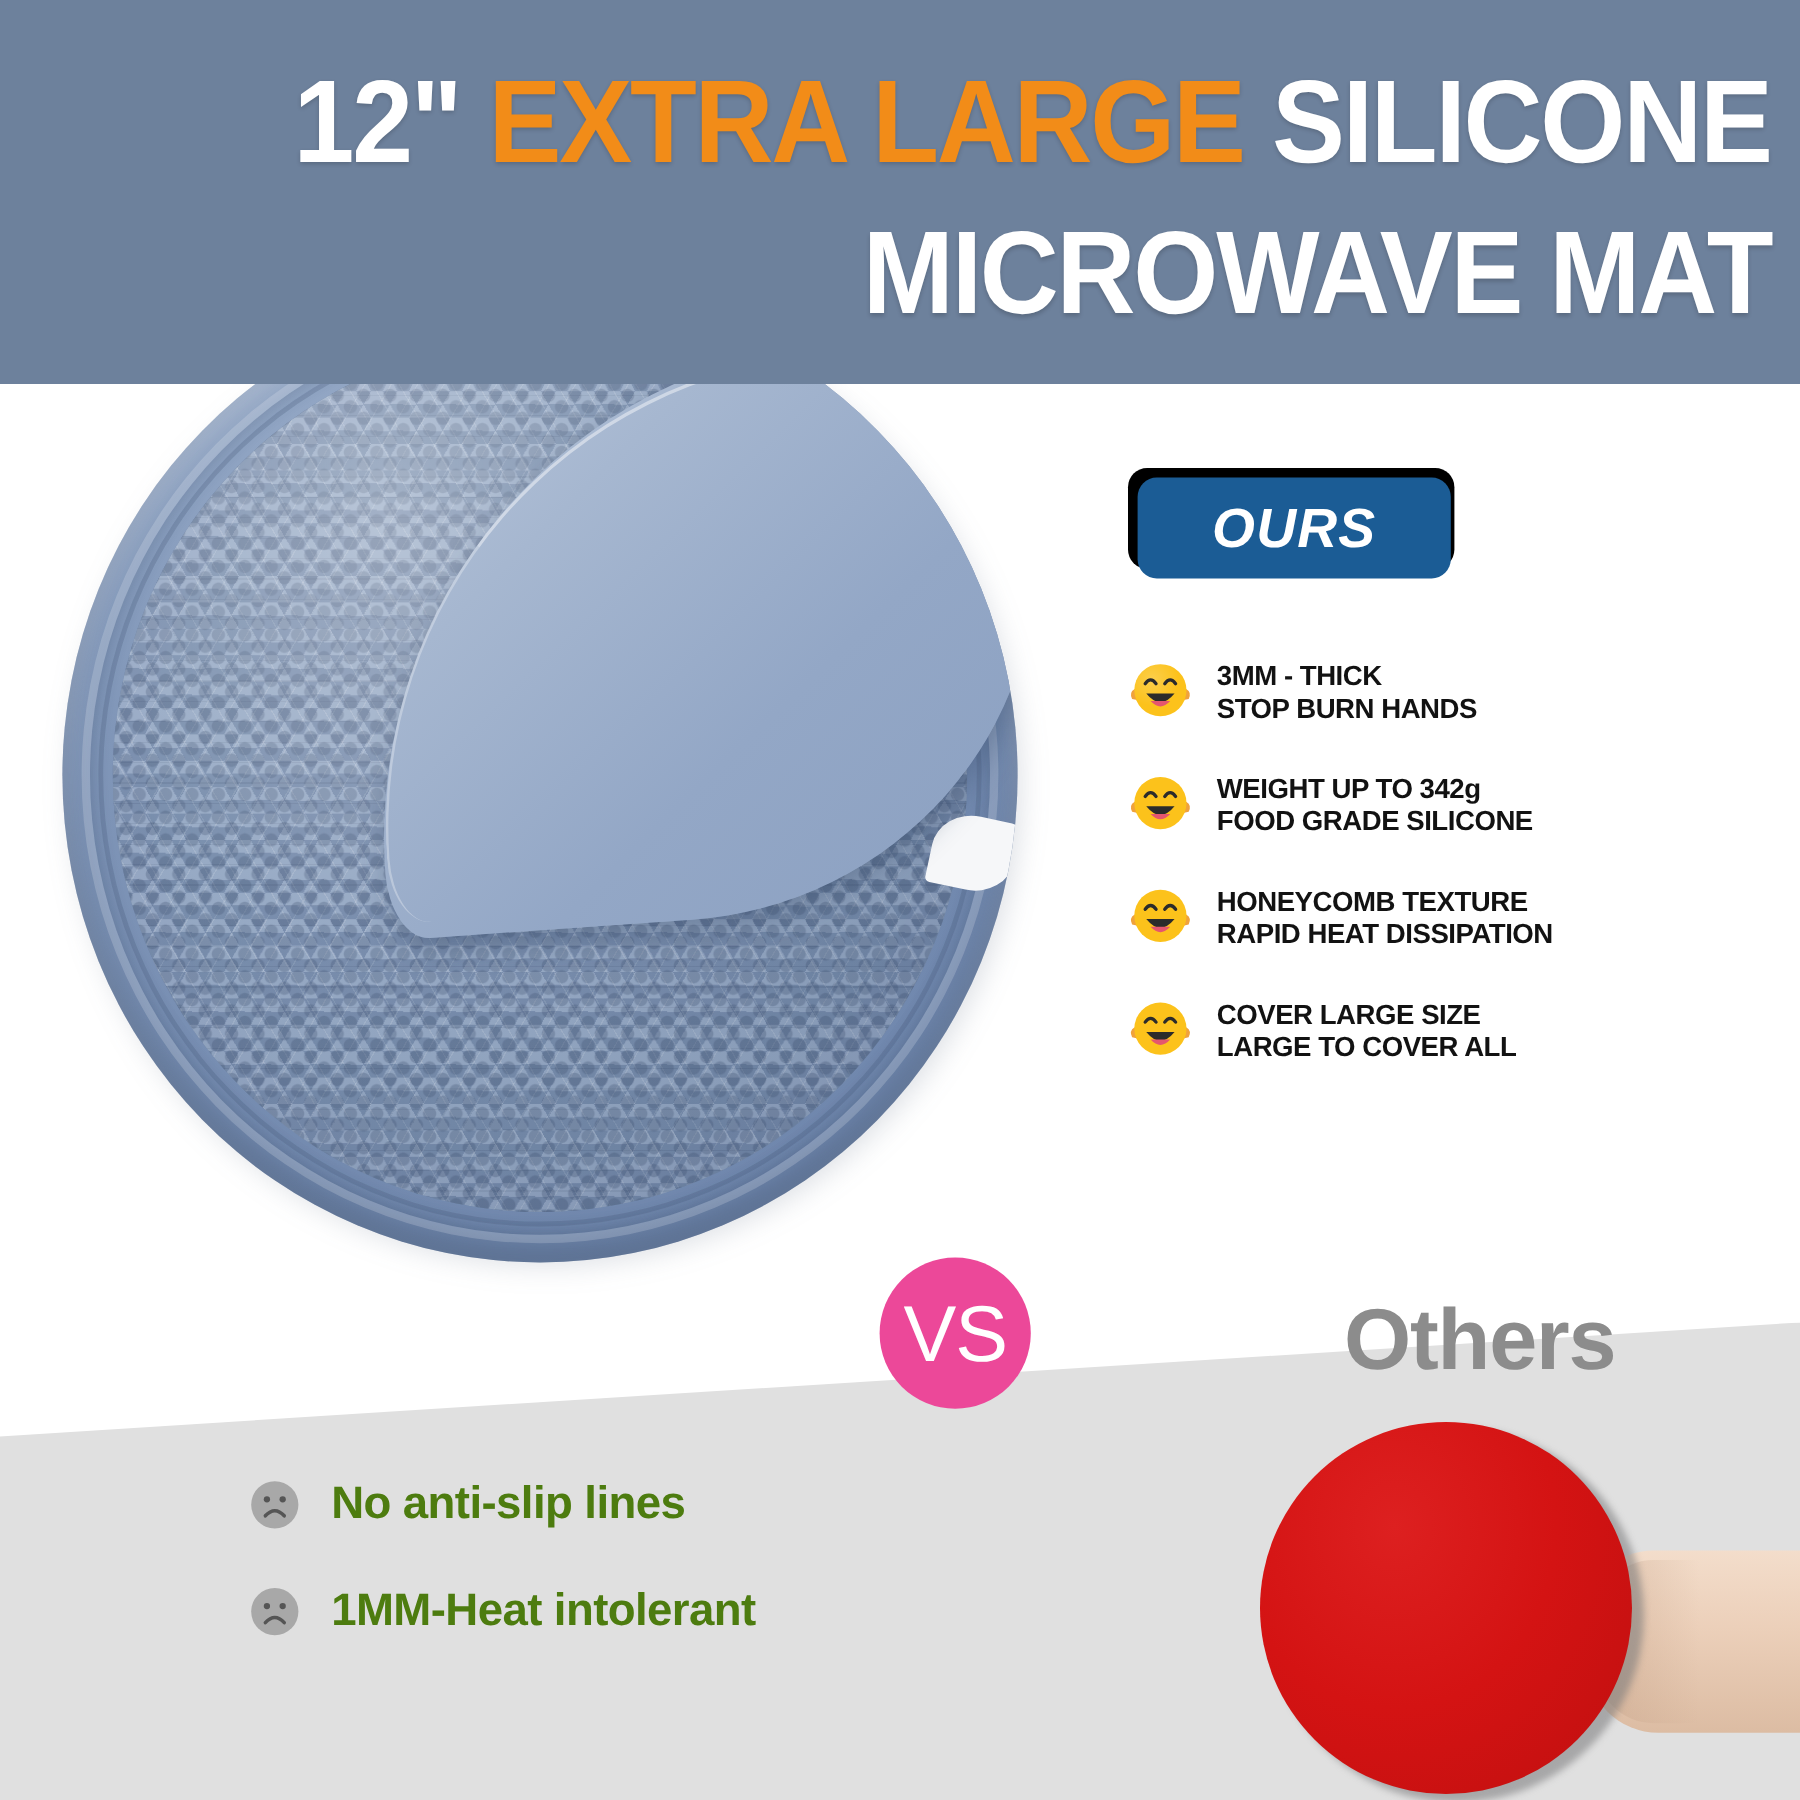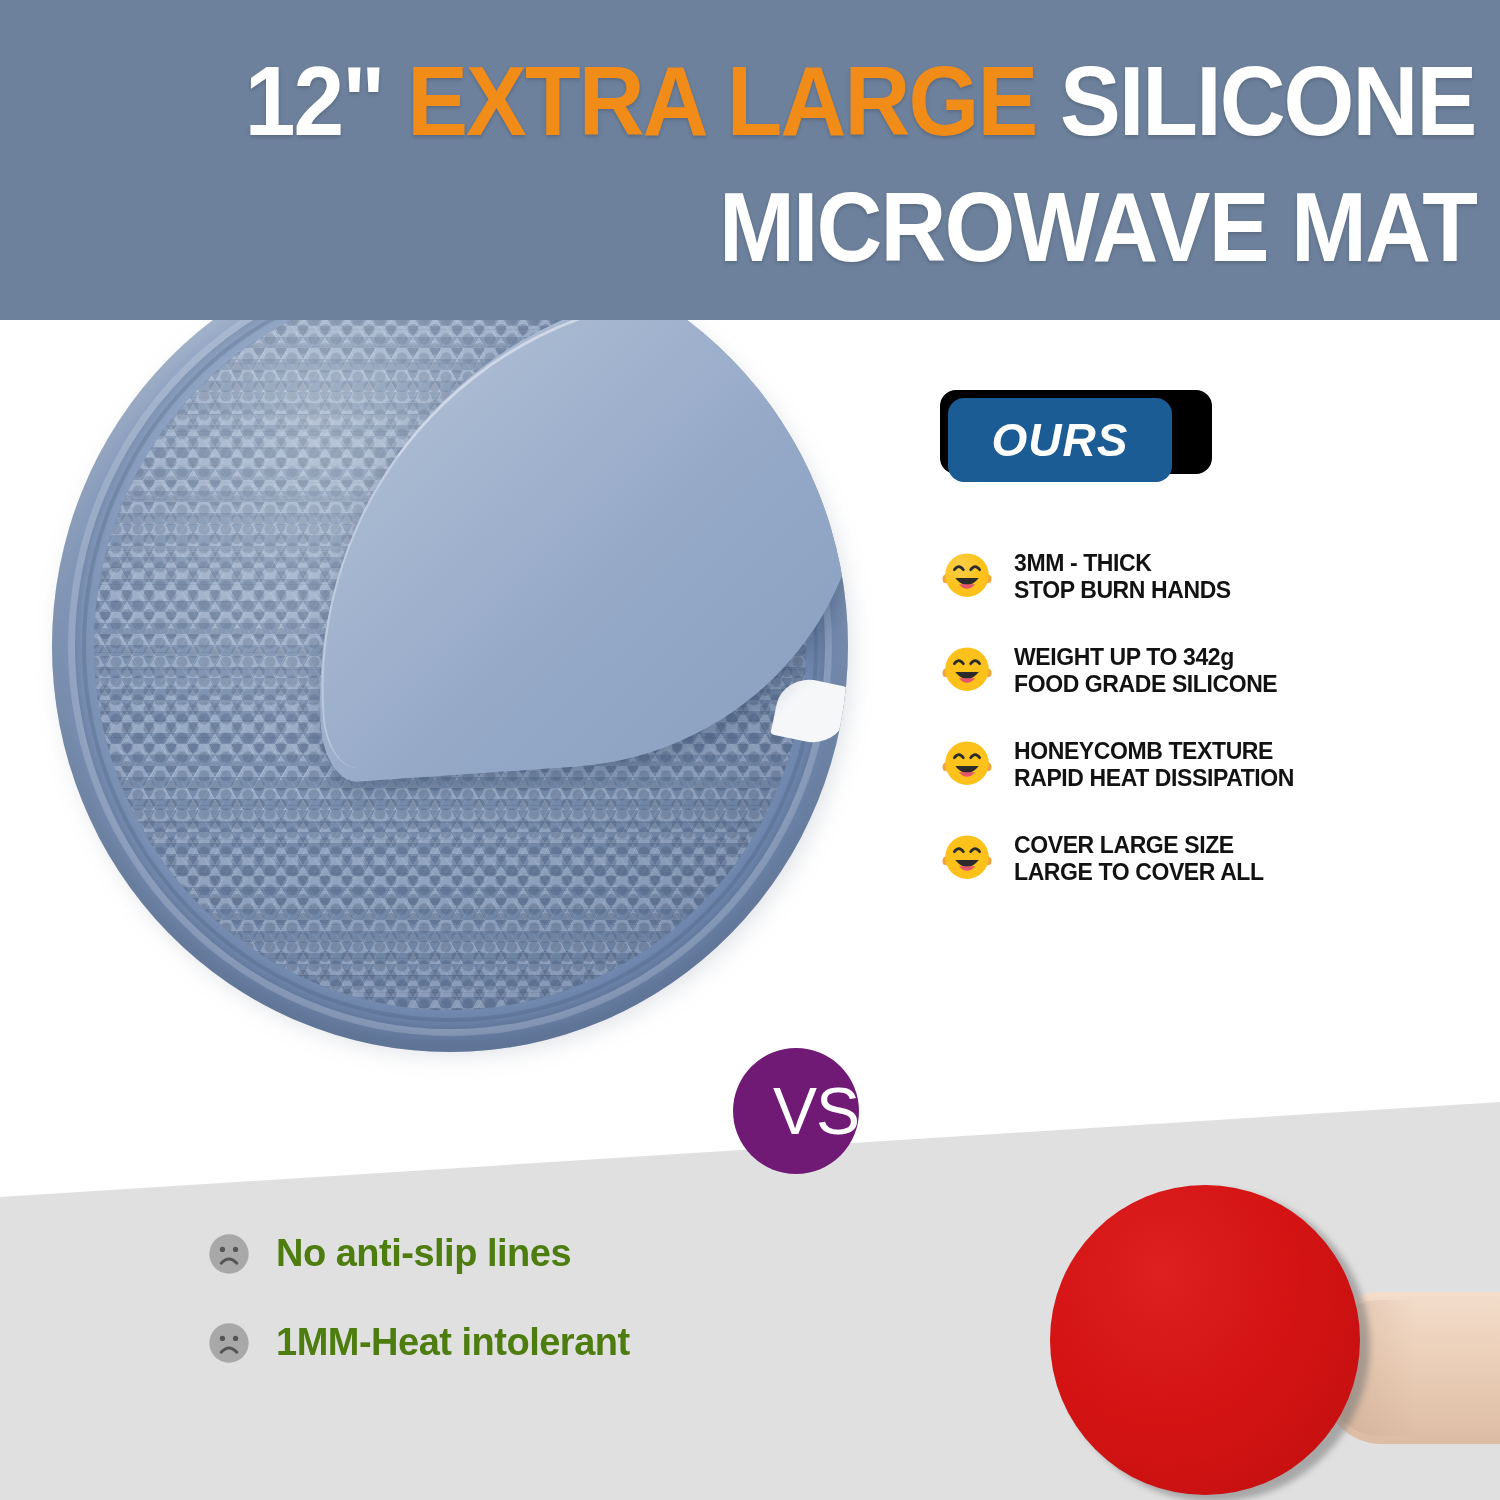--- a/index.html
+++ b/index.html
@@ -184,21 +184,21 @@
     position: absolute;
     left: -8px;
     top: -8px;
     width: 272px;
     height: 84px;
     background: #000000;
     border-radius: 16px;
   }
   #ours-badge {
     position: relative;
-    width: 224px;
+    width: 261px;
     height: 84px;
     background: #1b5c95;
     border-radius: 16px;
     display: flex;
     align-items: center;
     justify-content: center;
   }
   #ours-label {
     color: #ffffff;
     font-weight: bold;
@@ -238,24 +238,24 @@
   }
 
   
   #vs-circle {
     position: absolute;
     left: 733px;
     top: 1048px;
     width: 126px;
     height: 126px;
     border-radius: 50%;
-    background: #701a75;
+    background: #ec4899;
     display: flex;
     align-items: center;
-    justify-content: flex-end;
+    justify-content: center;
     z-index: 40;
   }
   #vs-label {
     color: #ffffff;
     font-family: "Liberation Sans", sans-serif;
     font-weight: normal;
     font-size: 66px;
     letter-spacing: -1px;
   }
 
@@ -458,20 +458,21 @@
       </span>
       <span class="pro-text"><span>COVER LARGE SIZE</span><br><span>LARGE TO COVER ALL</span></span>
     </div>
 
   </div>
 
   <div id="vs-circle">
     <span id="vs-label">VS</span>
   </div>
 
+  <div id="others-label">Others</div>
 
   <div id="hand-arm"></div>
   <div id="hand-wrist-shade"></div>
   <div id="red-mat-shadow"></div>
   <div id="red-mat"></div>
 
   <div id="cons-list">
 
     <div class="con-item">
       <span class="con-emoji">

